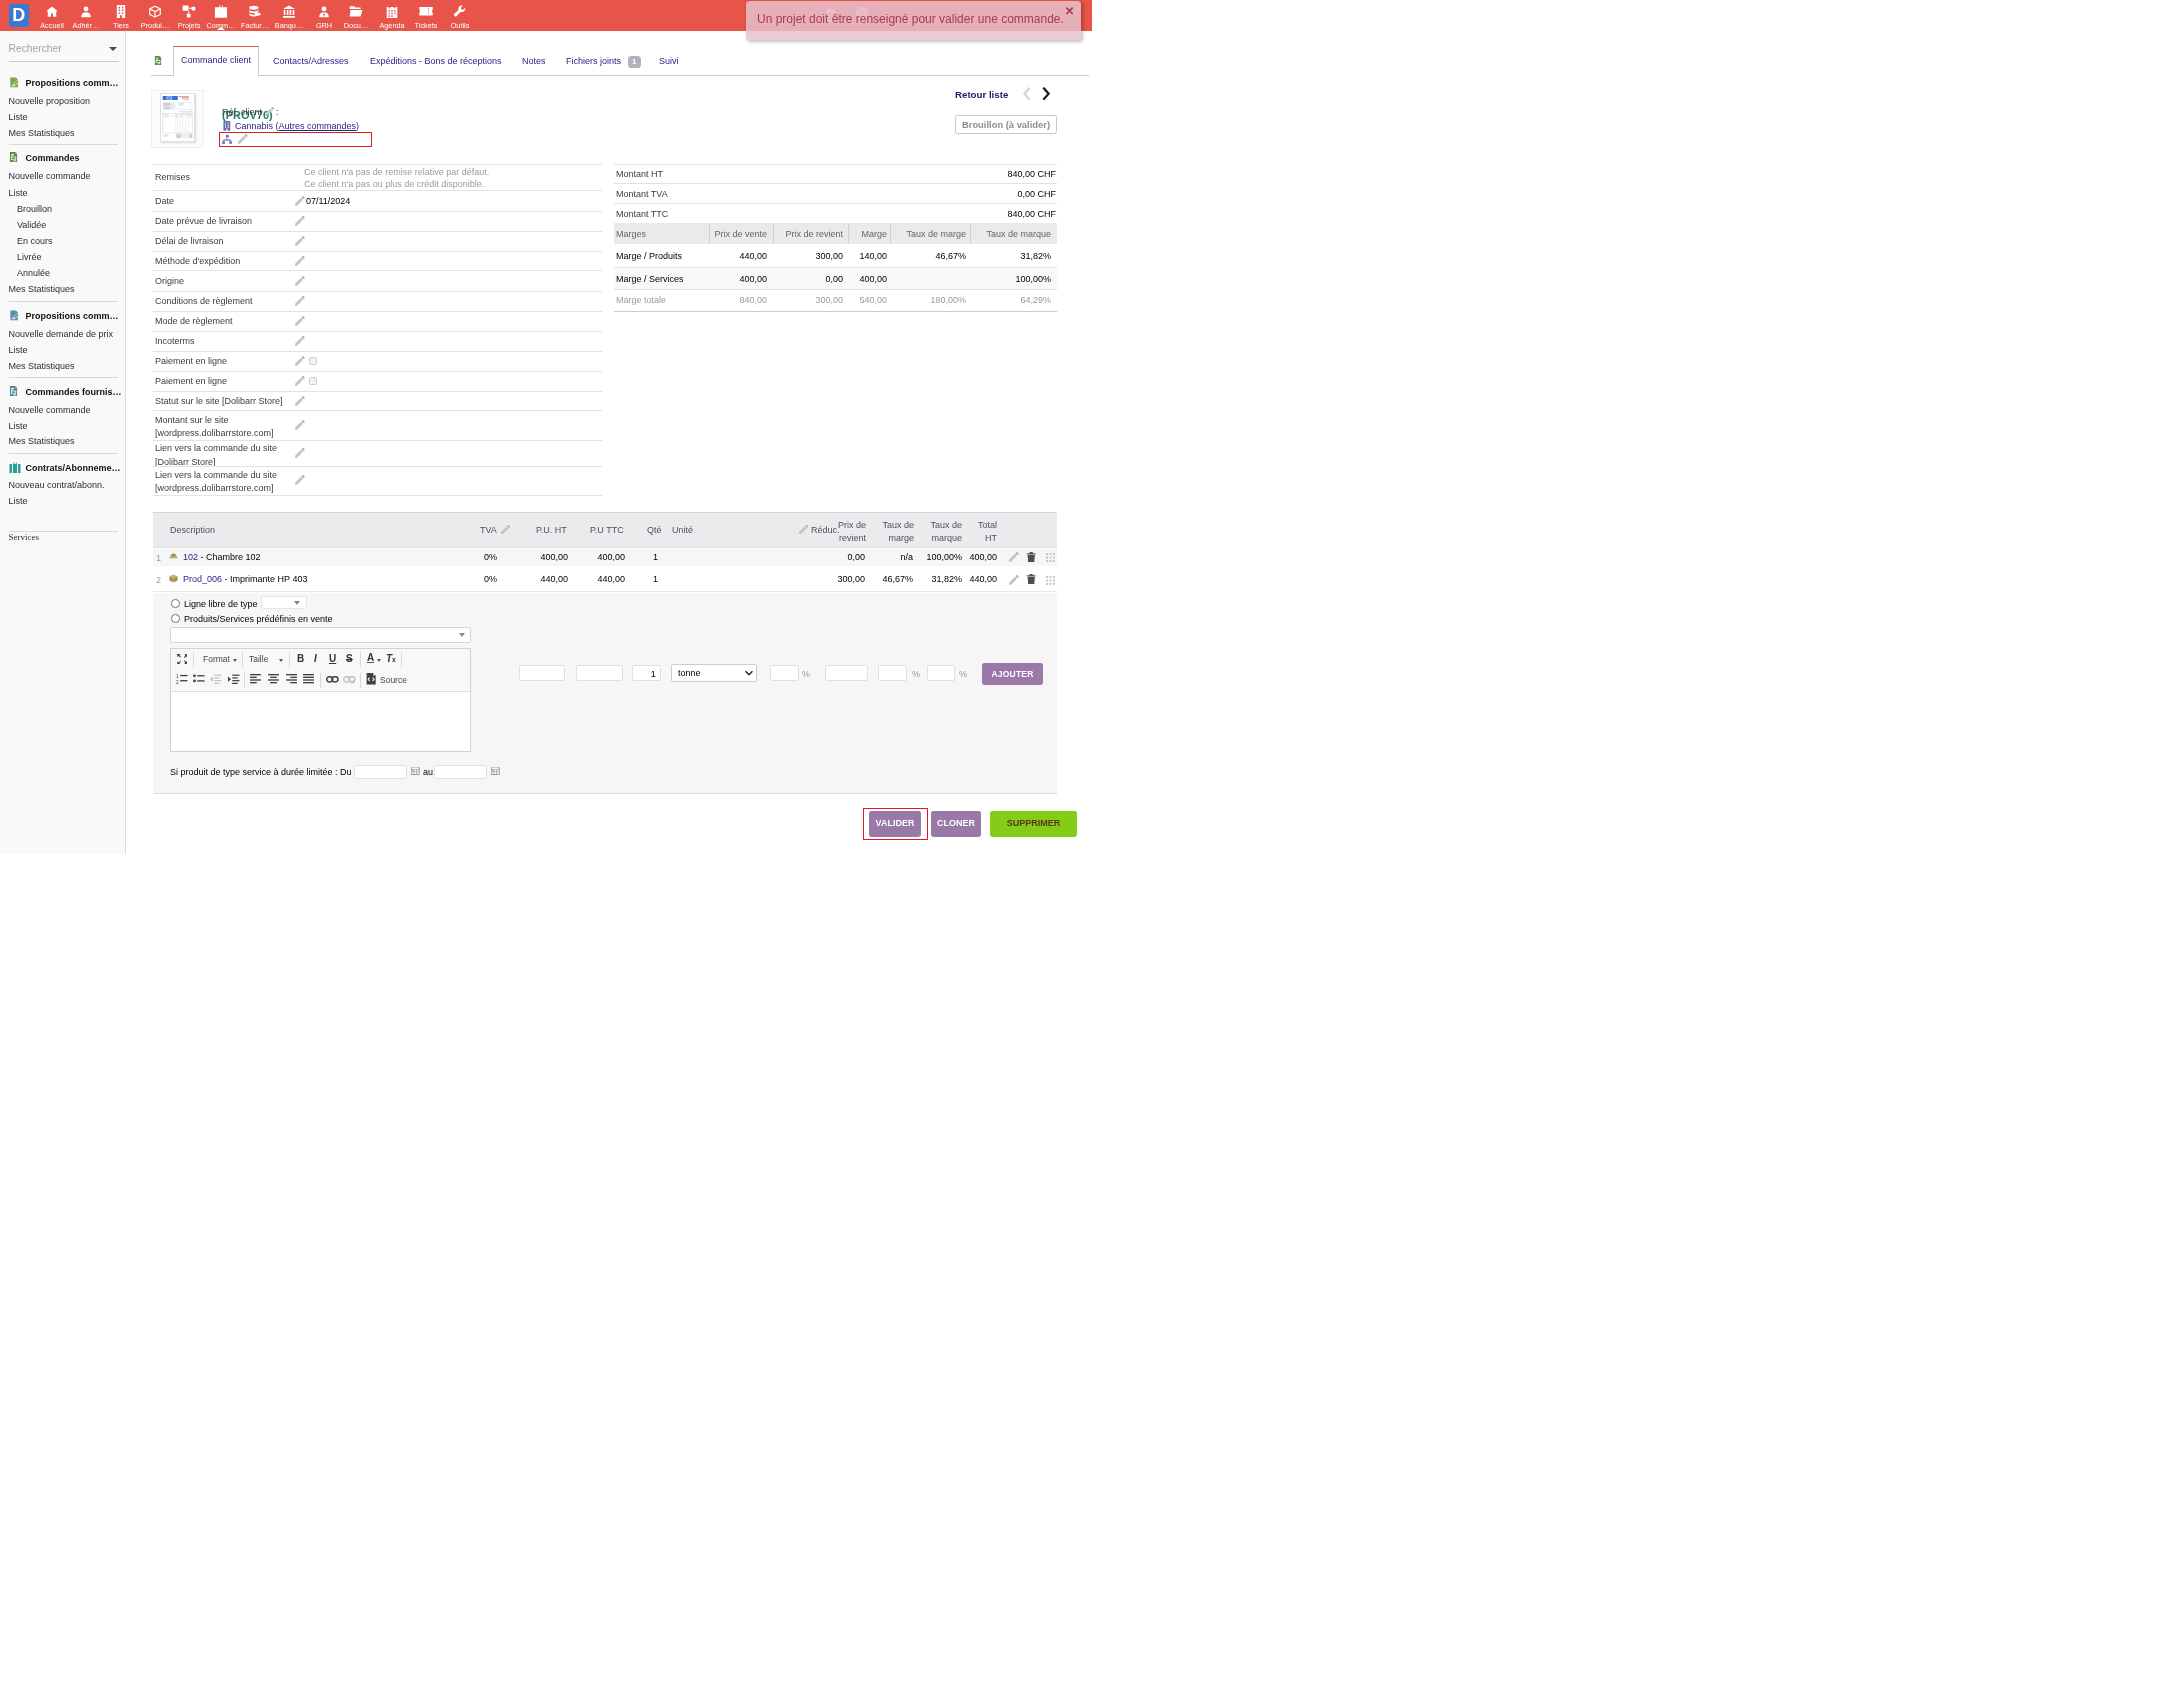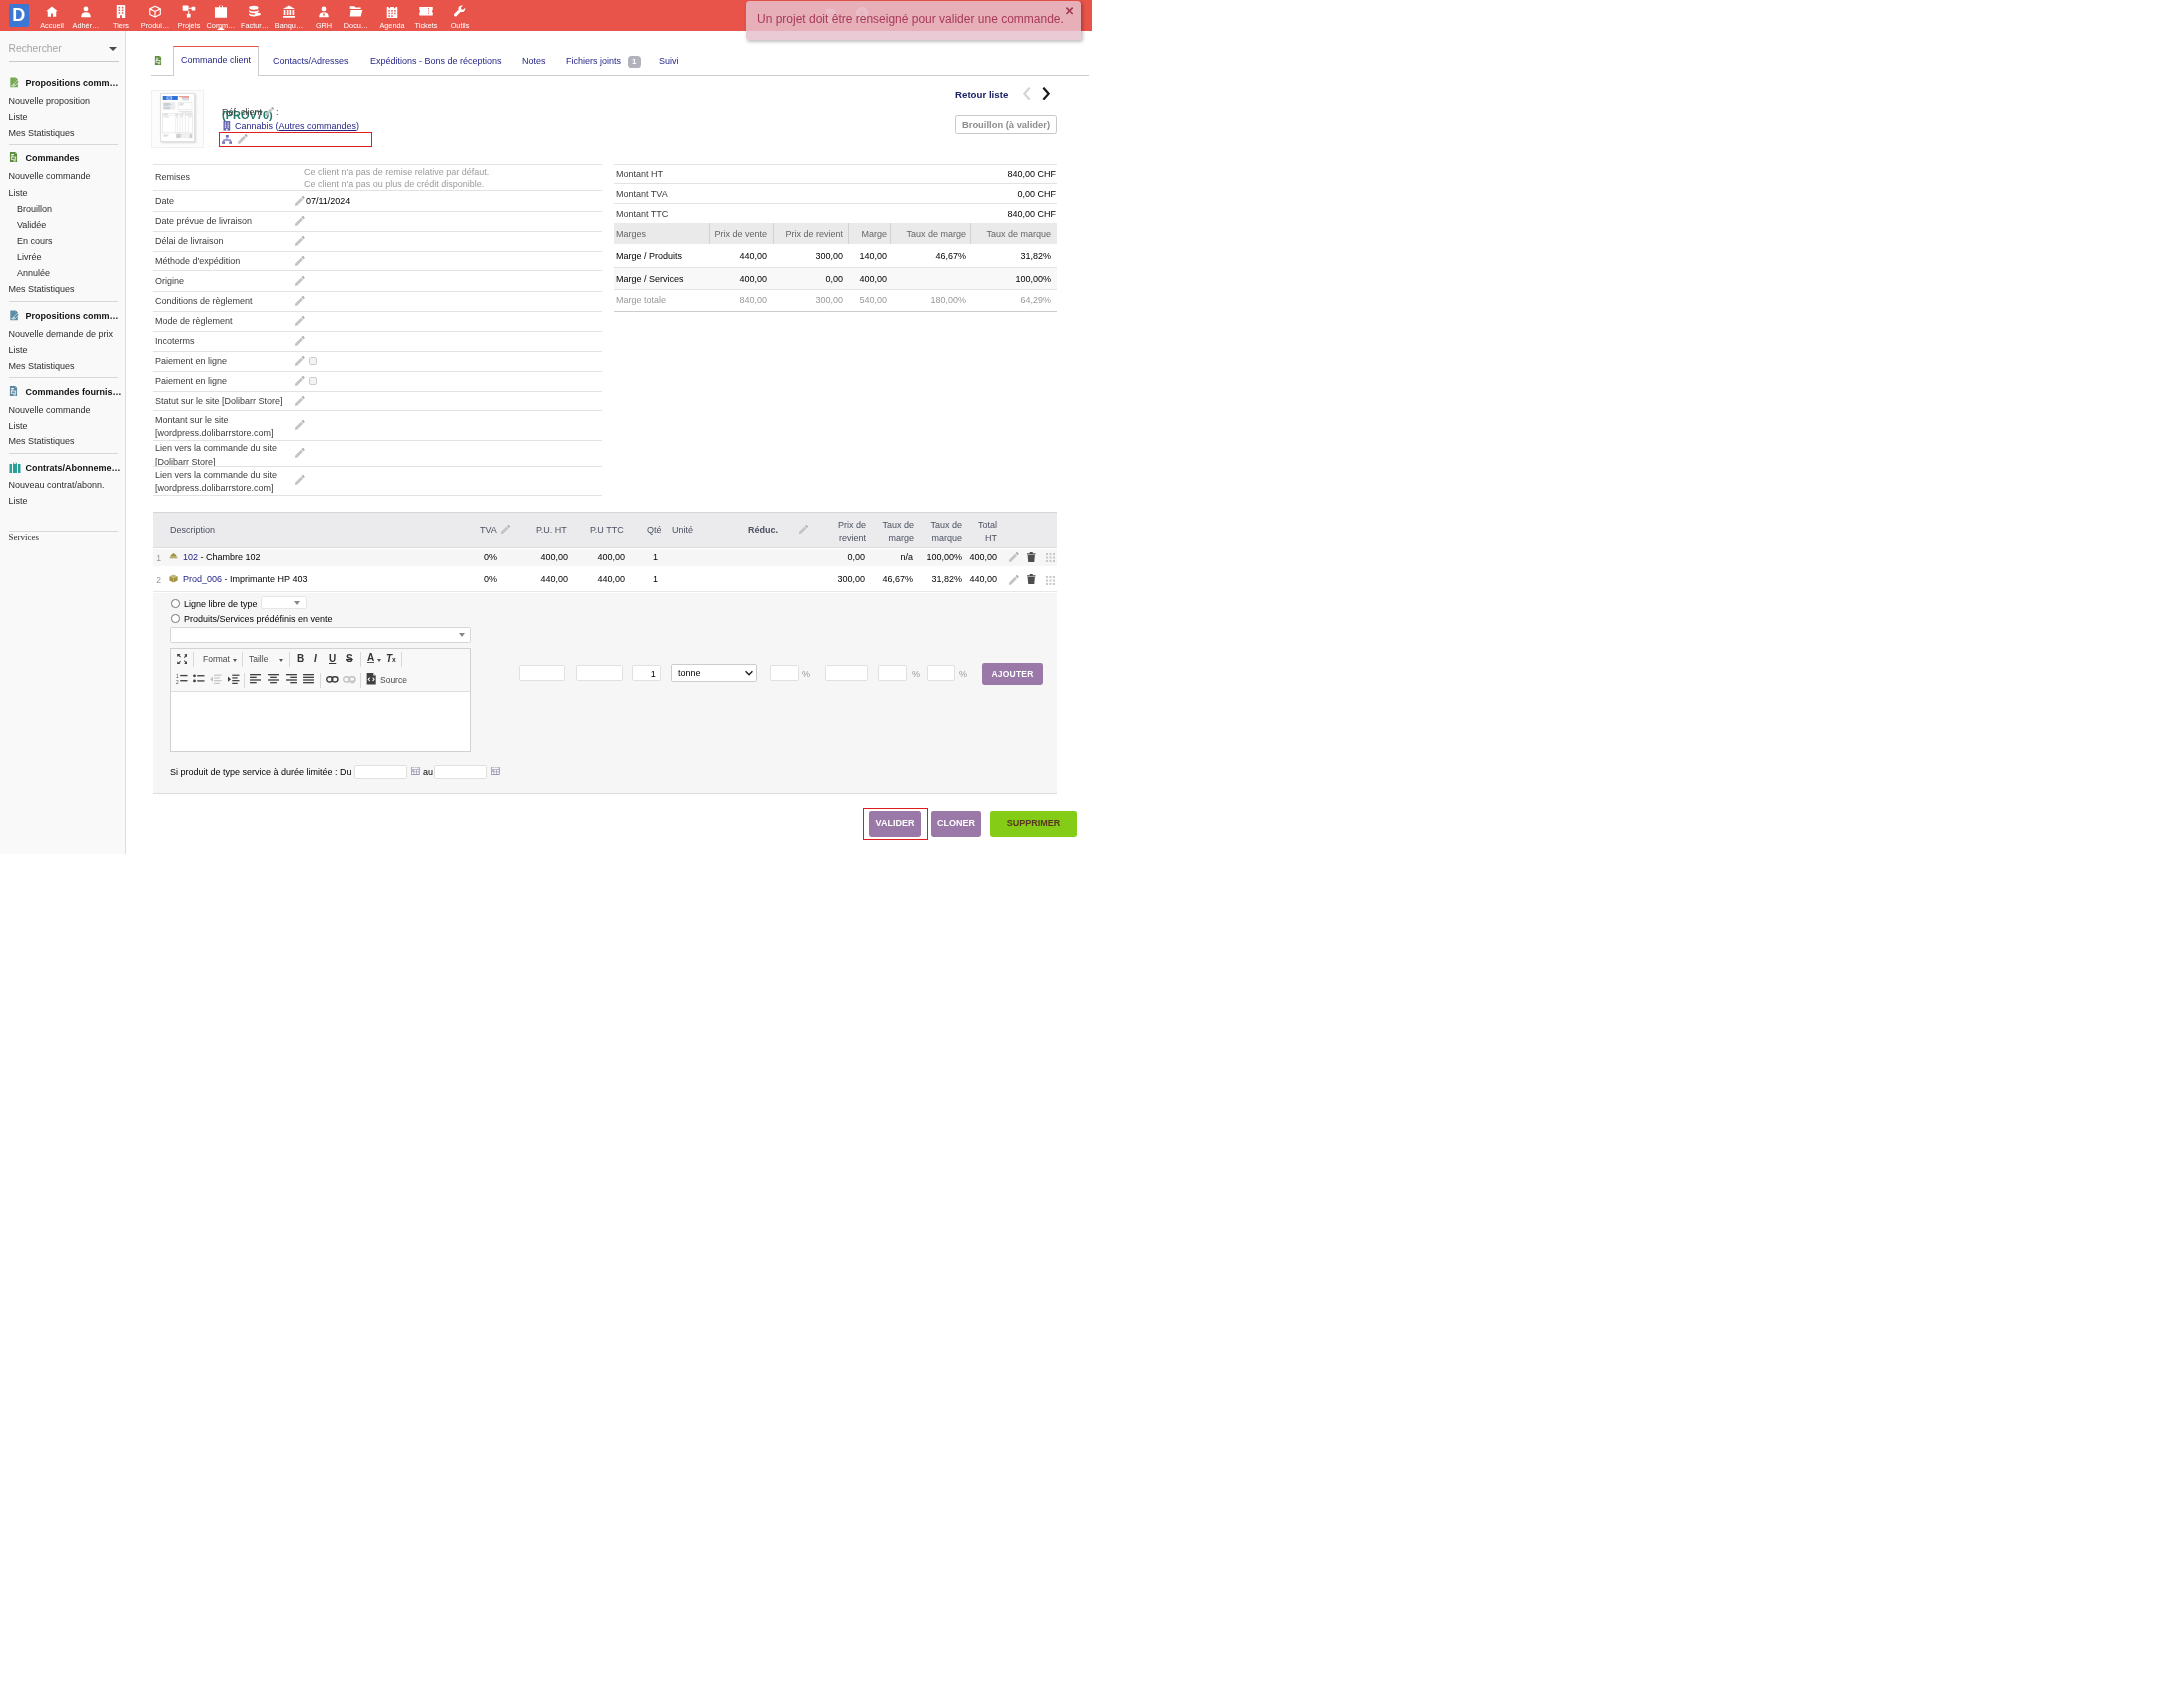--- a/index.html
+++ b/index.html
@@ -466,21 +466,21 @@
 <div id="phead"></div>
 <div class="pcol" style="left:170px;top:525px;">Description</div>
 <div class="pcol" style="left:480px;top:525px;">TVA</div>
 <svg class="abs" style="left:501px;top:525px;" width="9" height="9" viewBox="0 0 18 18">
       <use href="#pen"></use>
     </svg>
 <div class="pcol" style="left:536px;top:525px;">P.U. HT</div>
 <div class="pcol" style="left:590px;top:525px;">P.U TTC</div>
 <div class="pcol" style="left:647px;top:525px;">Qté</div>
 <div class="pcol" style="left:672px;top:525px;">Unité</div>
-<div class="pcol" style="left:748px;top:525px;font-weight:bold;">Réduc.</div>
+<div class="pcol" style="left:811px;top:525px;">Réduc.</div>
 <svg class="abs" style="left:799px;top:525px;" width="9" height="9" viewBox="0 0 18 18">
       <use href="#pen"></use>
     </svg>
 <div class="pcol" style="left:817px;top:519px;width:49px;text-align:right;line-height:12.7px;">Prix de<br>revient</div>
 <div class="pcol" style="left:865px;top:519px;width:49px;text-align:right;line-height:12.7px;">Taux de<br>marge</div>
 <div class="pcol" style="left:913px;top:519px;width:49px;text-align:right;line-height:12.7px;">Taux de<br>marque</div>
 <div class="pcol" style="left:955px;top:519px;width:42px;text-align:right;line-height:12.7px;">Total<br>HT</div>
 <div id="prow1"></div>
 <div id="prow2"></div>
 <div id="pform"></div>

